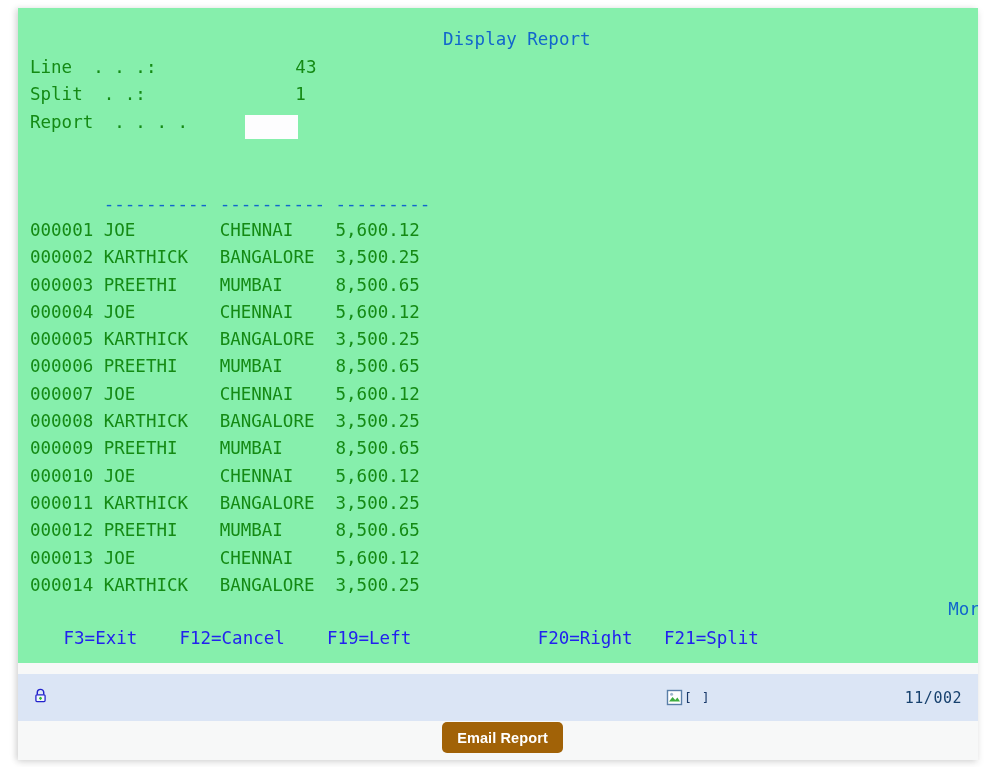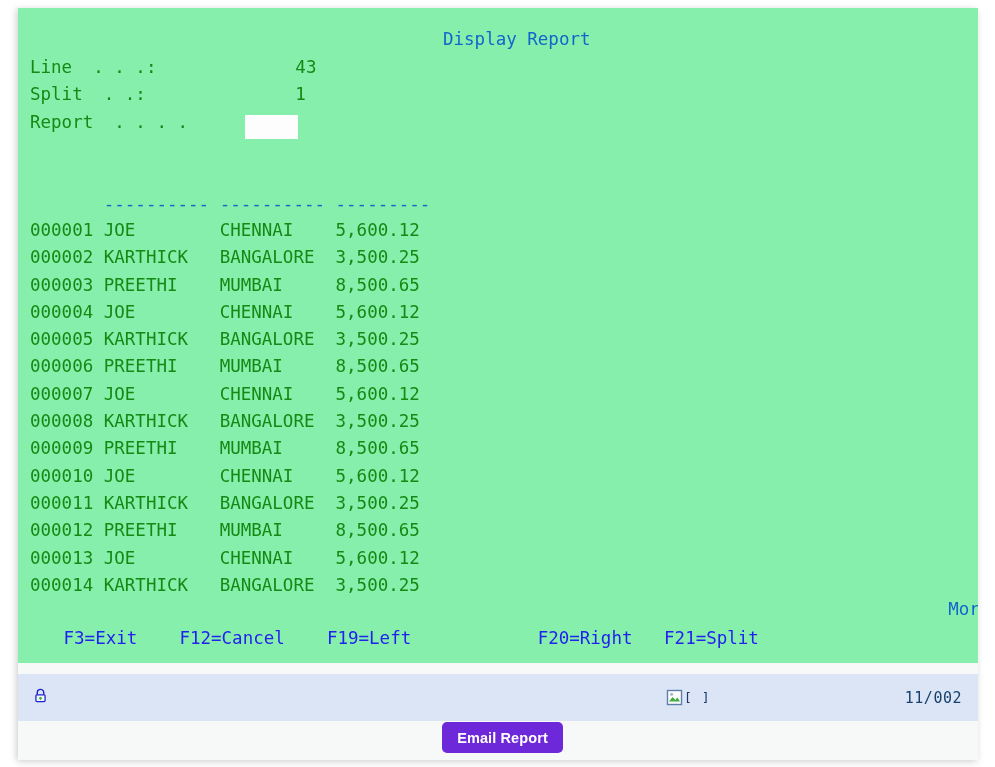--- a/index.html
+++ b/index.html
@@ -192,21 +192,21 @@
     width: 960px;
     height: 39px;
     background: #f7f8f8;
   }
   .email-btn {
     position: absolute;
     left: 424px;
     top: 1px;
     width: 121px;
     height: 31px;
-    background: #6d28d9;
+    background: #a16207;
     color: #ffffff;
     border: none;
     border-radius: 5px;
     font-family: "Liberation Sans", sans-serif;
     font-size: 14.5px;
     font-weight: bold;
     cursor: pointer;
     padding: 0;
     letter-spacing: 0.1px;
   }

